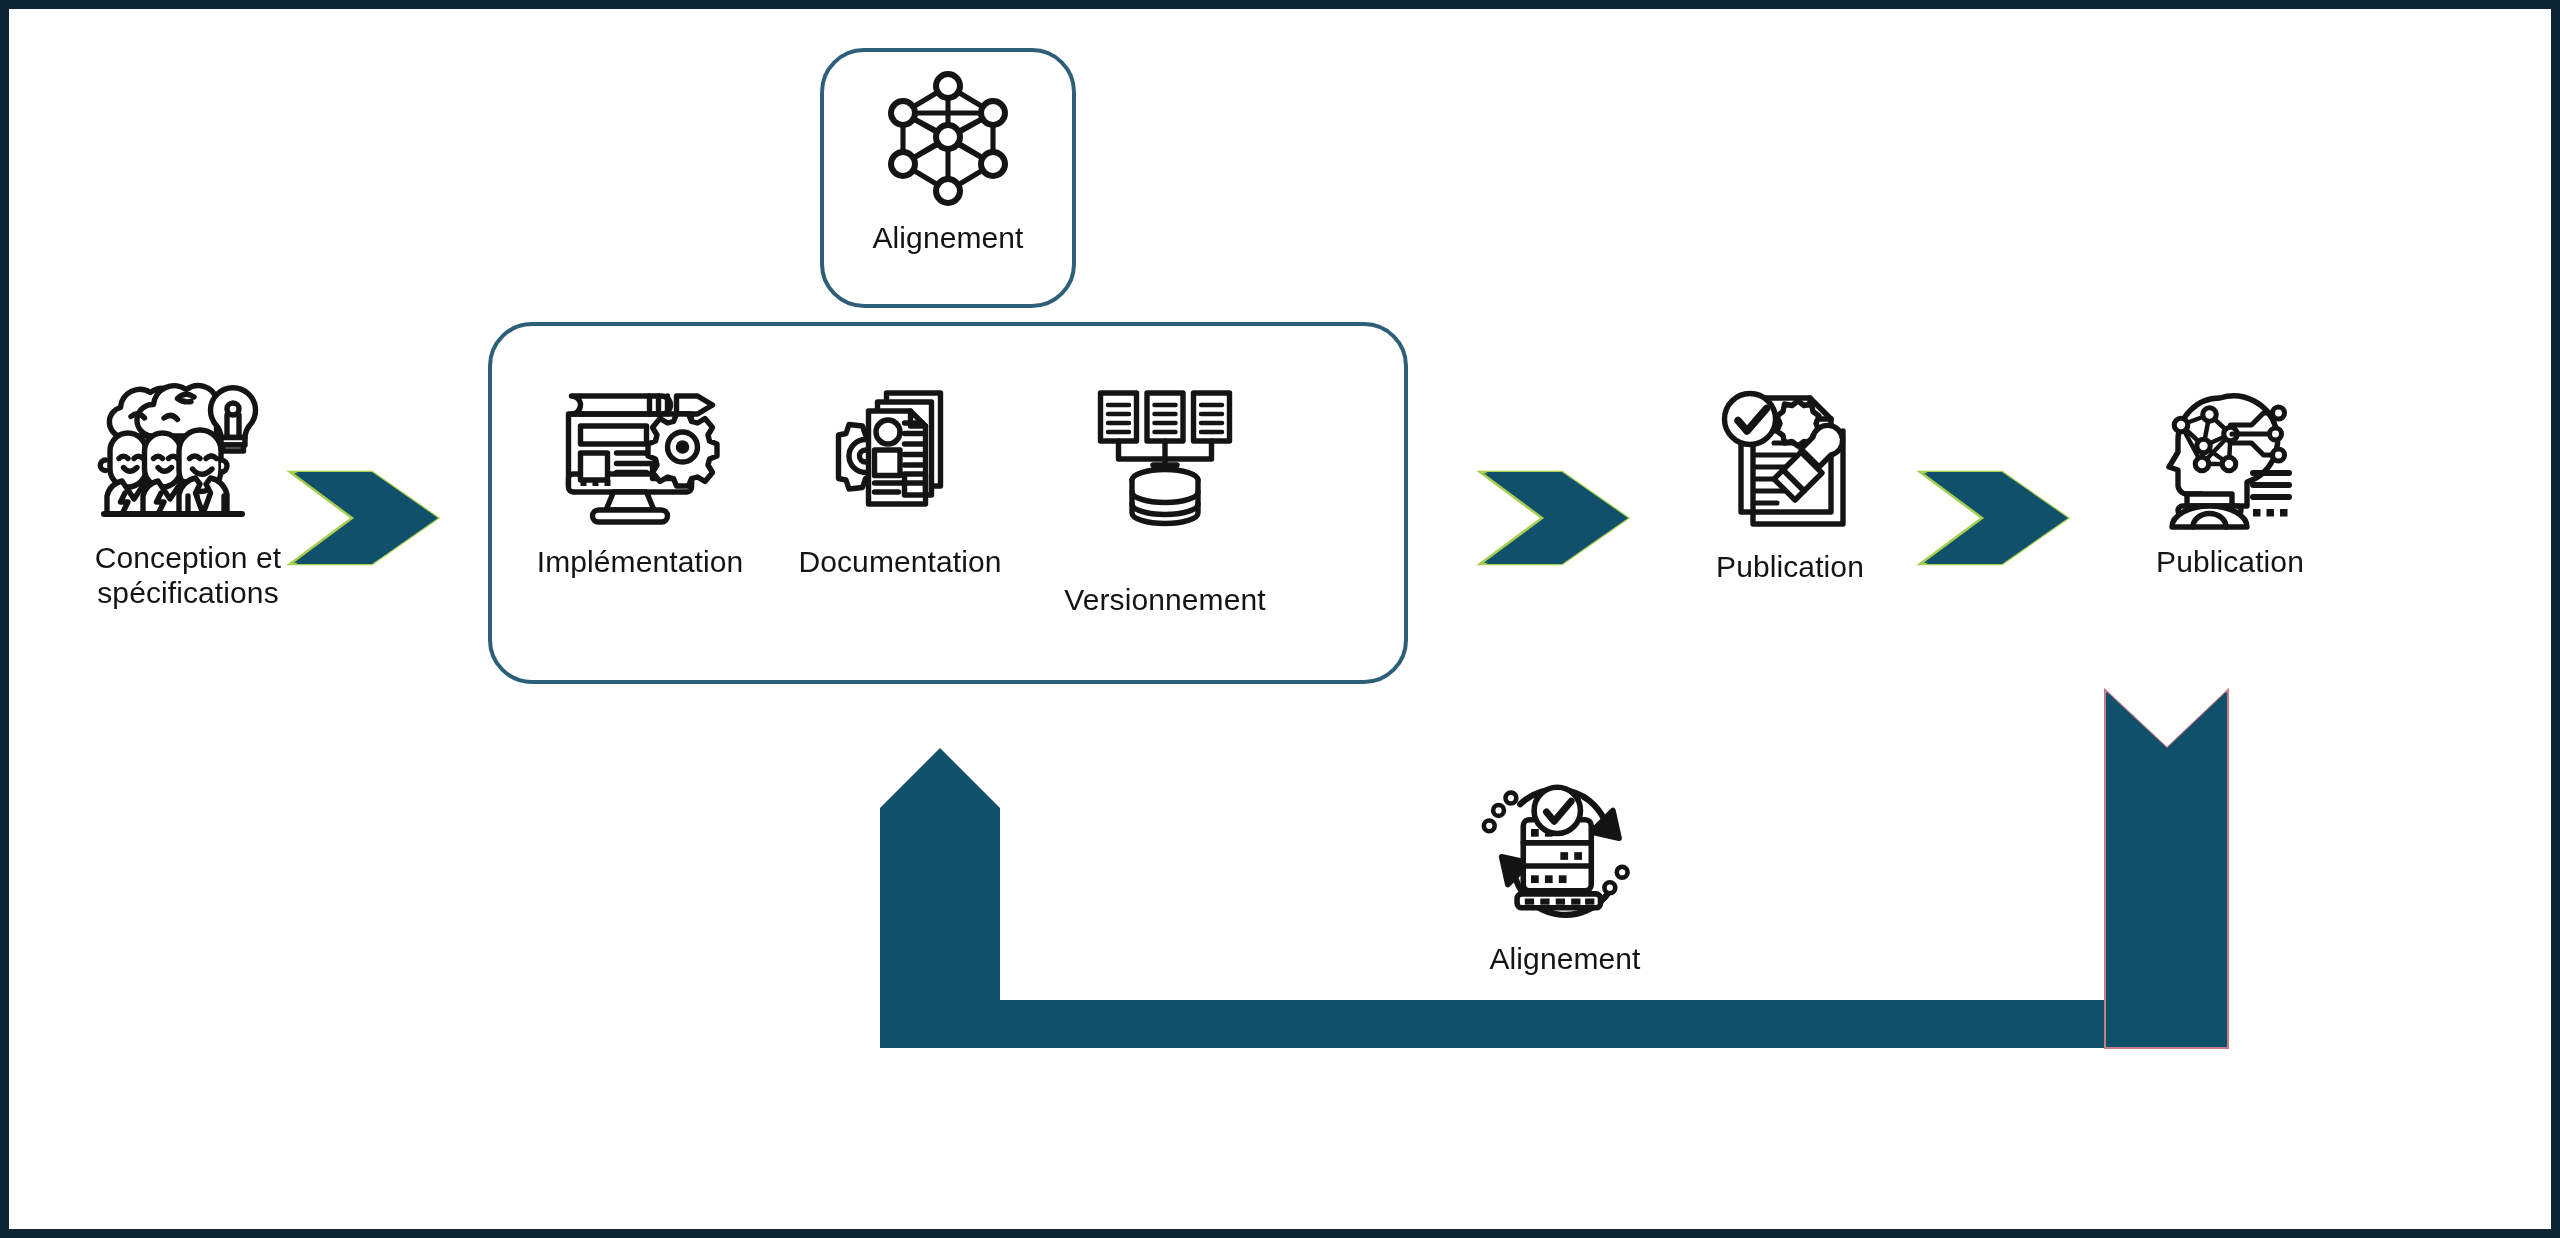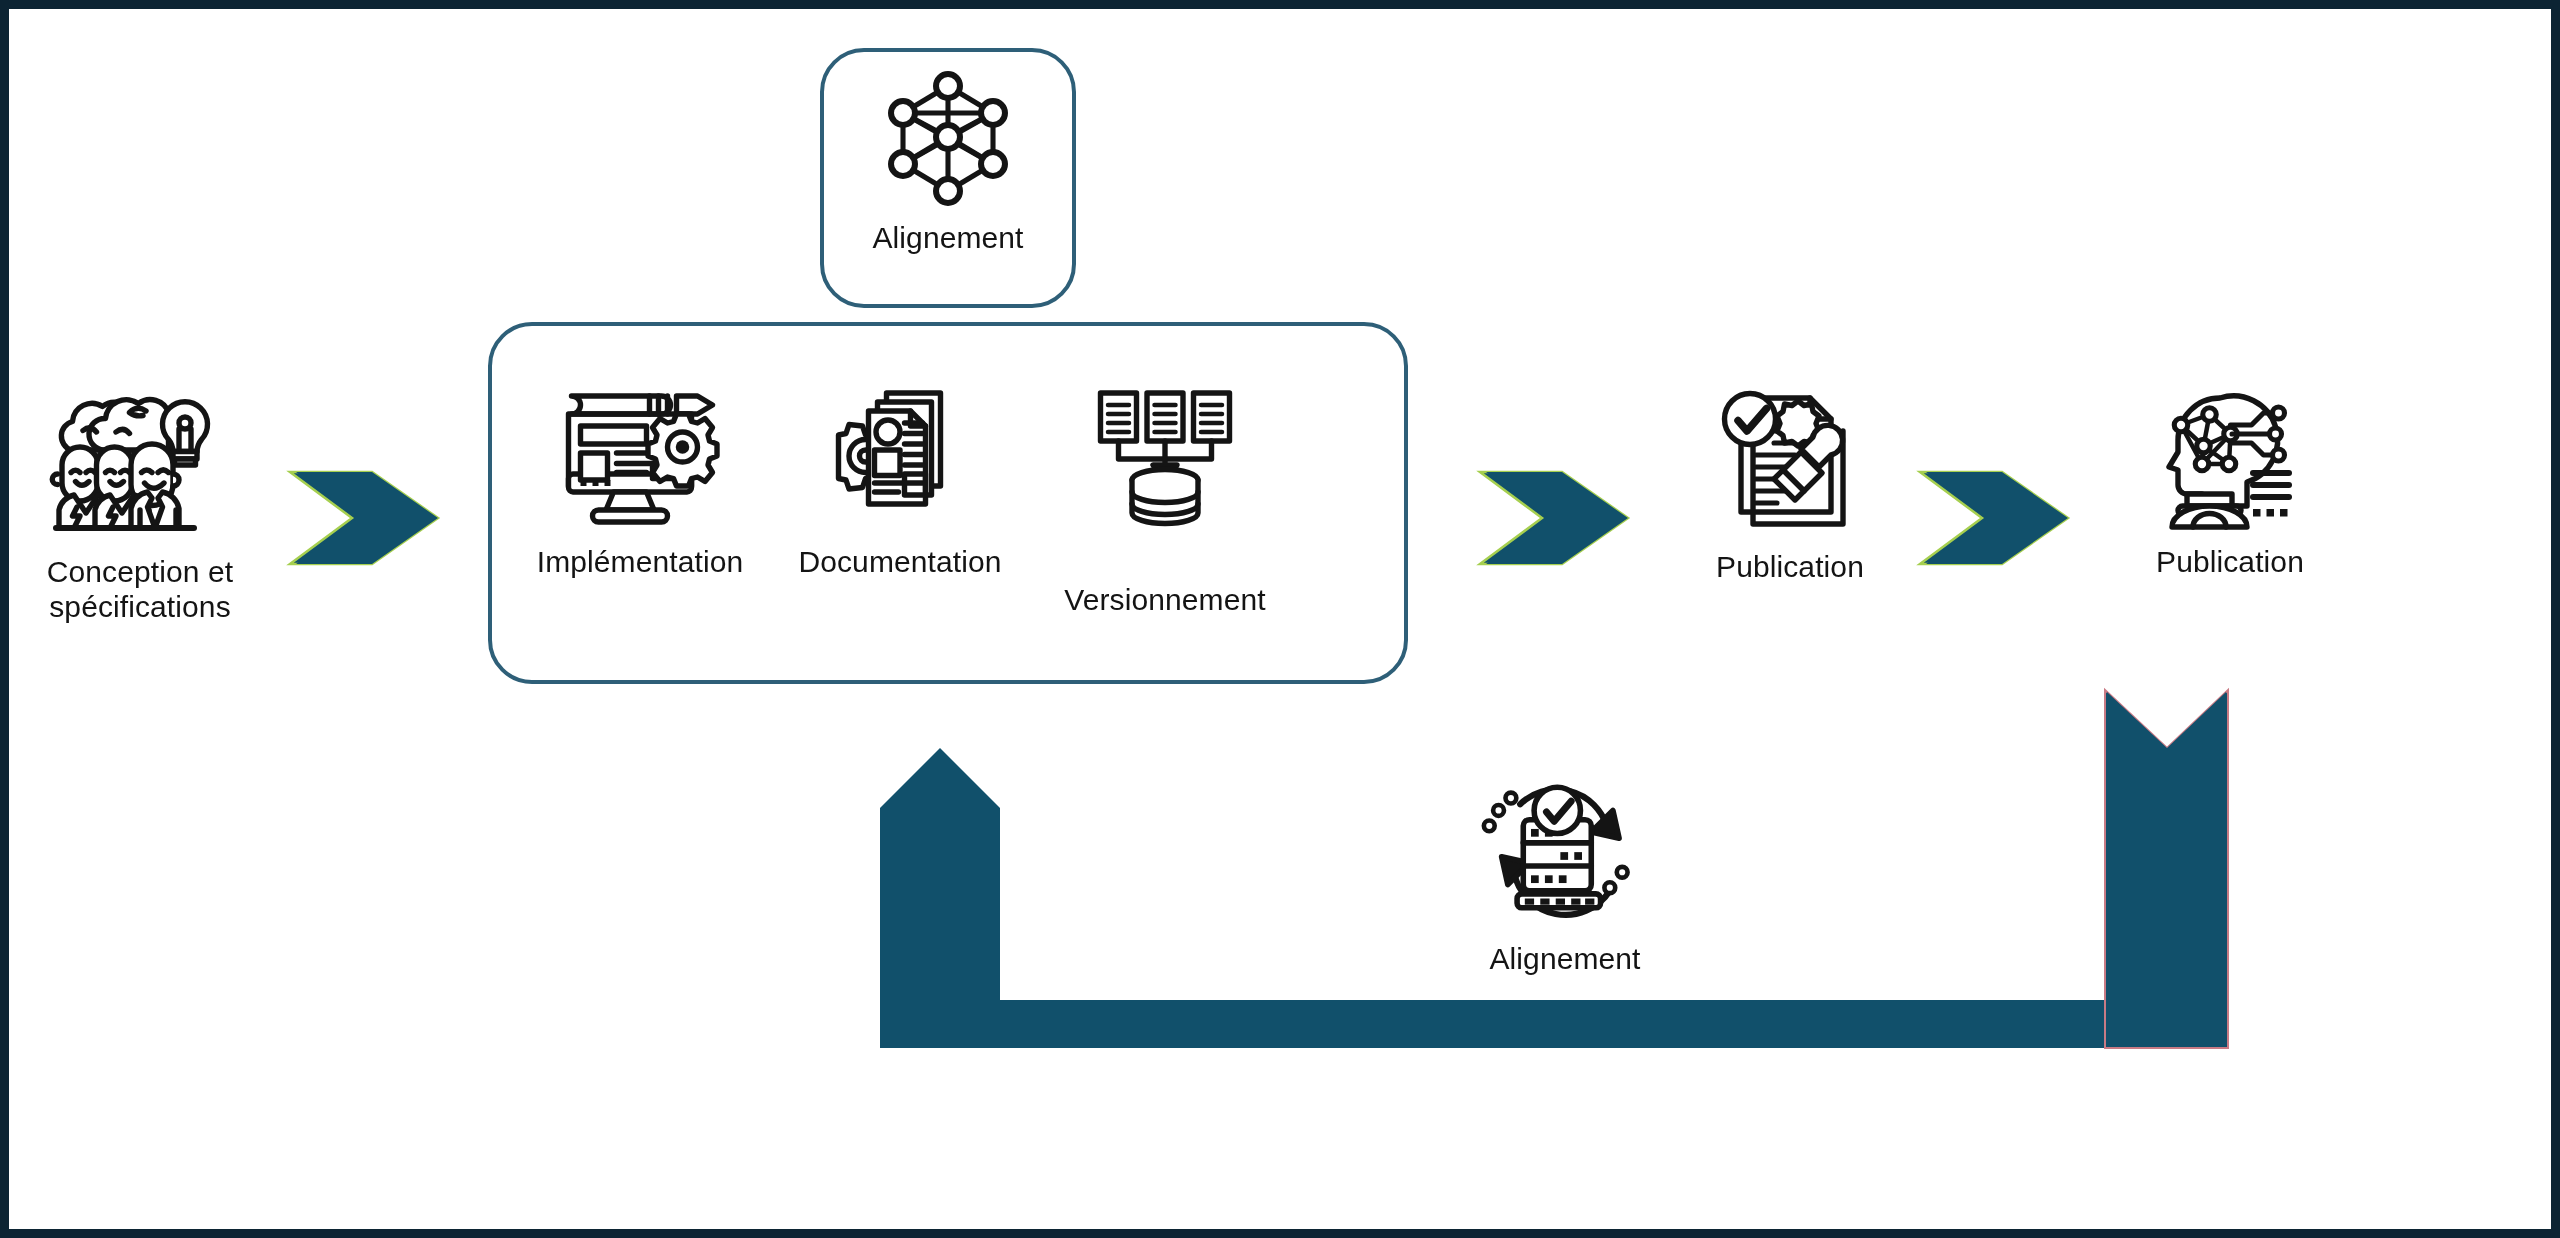--- a/index.html
+++ b/index.html
@@ -101,21 +101,21 @@
           <circle cx="80" cy="68" r="8"></circle>
           <circle cx="50" cy="86" r="8"></circle>
         </g>
       </svg>
     </span>
     <span class="label" style="margin-top:8px;">Alignement</span>
   </div>
 
   <div class="group-box" style="left:488px; top:322px; width:920px; height:362px;"></div>
 
-  <div class="node" style="left:0px; top:390px; width:280px;">
+  <div class="node" style="left:0px; top:376px; width:280px;padding-left:48px;">
     <span class="icon-wrap">
       <svg width="180" height="150" viewBox="0 0 120 100">
         <g stroke="#141414" stroke-width="3.6" fill="#ffffff" stroke-linejoin="round" stroke-linecap="round">
 
           <path d="M14 40 a10 10 0 0 1 1 -19 a13 13 0 0 1 20 -10 a13 13 0 0 1 20 5 l0 24 z"></path>
           <path d="M36 40 a10 10 0 0 1 1 -21 a14 14 0 0 1 22 -10 a13 13 0 0 1 20 6 l0 25 z"></path>
 
           <path d="M79 33 a15 15 0 1 1 22 0 a14 14 0 0 0 -3 8 l-16 0 a14 14 0 0 0 -3 -8 z"></path>
           <rect x="82" y="41" width="16" height="5"></rect>
           <rect x="83" y="46" width="14" height="4"></rect>

